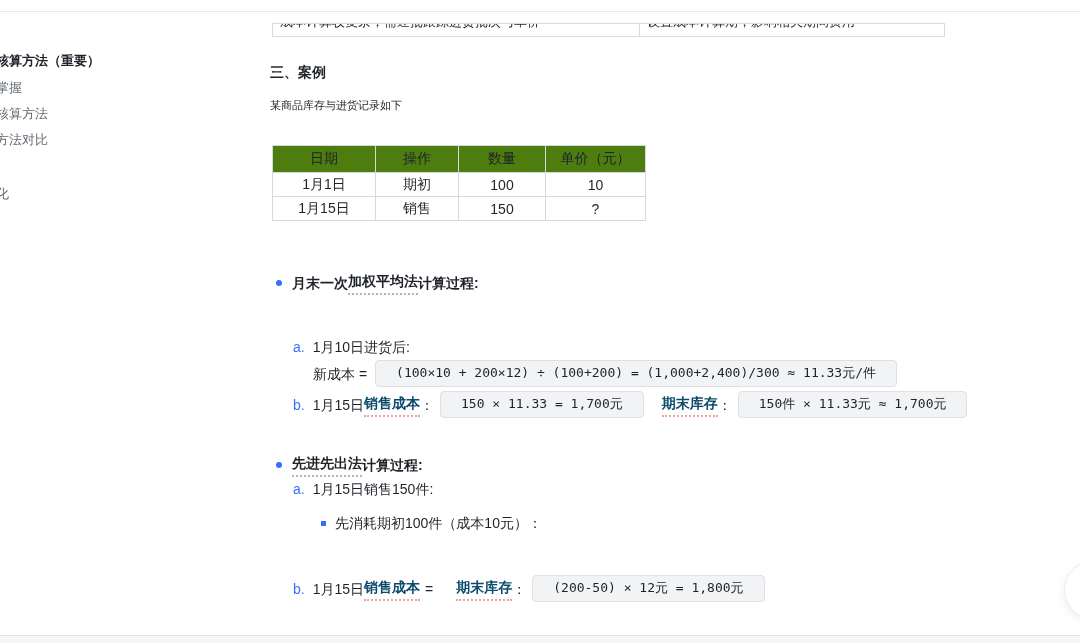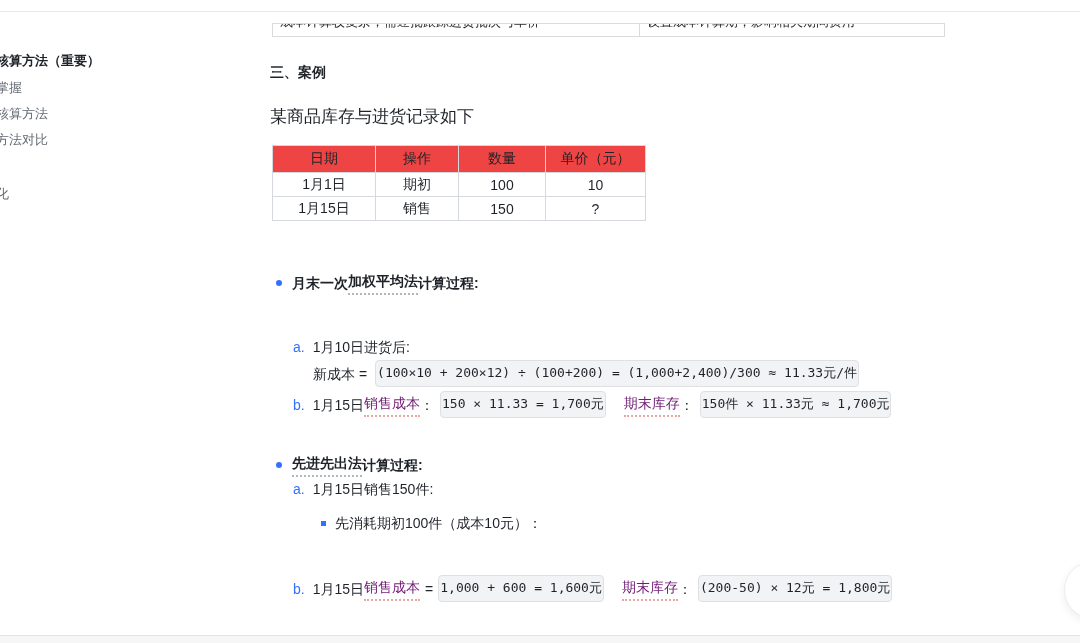--- a/index.html
+++ b/index.html
@@ -25,42 +25,42 @@
   .partial-table {
     position:absolute; left:272px; top:23px; width:673px; height:14px;
     border:1px solid #d9dbde; background:#fff; display:flex; overflow:hidden;
   }
   .partial-cell { position:relative; overflow:hidden; }
   .partial-cell.c1 { width:367px; border-right:1px solid #d9dbde; }
   .partial-cell.c2 { flex:1; }
   .partial-cell span { position:absolute; top:-11px; left:7px; white-space:nowrap; font-size:13px; color:#1f2329; }
 
   .h2 { position:absolute; left:270px; top:60px; font-size:14px; font-weight:bold; line-height:24px; }
-  .intro { position:absolute; left:270px; top:95px; font-size:17px; line-height:20px;margin-top:12px; }
+  .intro { position:absolute; left:270px; top:95px; font-size:11px; line-height:20px; }
 
   table.inv { position:absolute; left:272px; top:145px; border-collapse:collapse; font-size:14px; background:#fff; }
   table.inv th, table.inv td { border:1px solid #d5d8dc; text-align:center; padding:0; }
-  table.inv th { background:#ef4444; font-weight:normal; height:27px; }
+  table.inv th { background:#4d7c0f; font-weight:normal; height:27px; }
   table.inv td { height:24px; }
   .cw1{width:103px}.cw2{width:83px}.cw3{width:87px}.cw4{width:100px}
 
   .line { position:absolute; white-space:nowrap; font-size:14px; line-height:22px; display:flex; align-items:center; }
   .bullet-dot { width:6px; height:6px; border-radius:50%; background:#3370ff; margin:0 10px 0 6px; flex:none; }
   .bullet-square { width:5px; height:5px; background:#3370ff; margin:0 9px 0 0; flex:none; }
   .bold-title { font-weight:bold; }
   .term-dotted { border-bottom:2px dotted #b2b6bb; padding-bottom:1px; cursor:pointer; }
-  .red-term { color:#701a75; border-bottom:2px dotted #e7a6a2; padding-bottom:1px; cursor:pointer; }
+  .red-term { color:#0c4a6e; border-bottom:2px dotted #e7a6a2; padding-bottom:1px; cursor:pointer;font-weight:bold; }
   .formula { color:#2453d8; font-weight:bold; font-size:15px; }
   .hl { background:rgba(51,112,255,.20); }
   .marker { color:#3370ff; margin-right:8px; }
   .sep { margin:0 5px; }
   .code {
     font-family:"DejaVu Sans Mono", monospace; font-size:13px;
     background:#f2f3f5; border:1px solid #dee0e3; border-radius:4px;
-    padding:1px 1px 2px; color:#1f2329; white-space:nowrap;
+    padding:1px 20px 2px; color:#1f2329; white-space:nowrap;
   }
   .ml6{margin-left:6px}.ml8{margin-left:8px}.gap{margin-left:18px}
 </style>
 </head>
 <body>
 
 <div class="screen">
 
   <div class="topline"></div>
 
@@ -149,21 +149,20 @@
     <span class="bullet-square"></span>
     <span>先消耗期初100件（成本10元）：</span>
   </div>
 
 
   <div class="line" style="left:293px; top:575px">
     <span class="marker">b.</span>
     <span>1月15日</span>
       <span class="red-term">销售成本</span>
       <span class="sep">=</span>
-    <span class="code">1,000 + 600 = 1,600元</span>
     <span class="red-term gap">期末库存</span>
       <span>：</span>
     <span class="code ml6">(200-50) × 12元 = 1,800元</span>
   </div>
 
   <div class="float-btn"></div>
 
   <div class="bottomline"></div>
   <div class="bottomstrip"></div>
 

